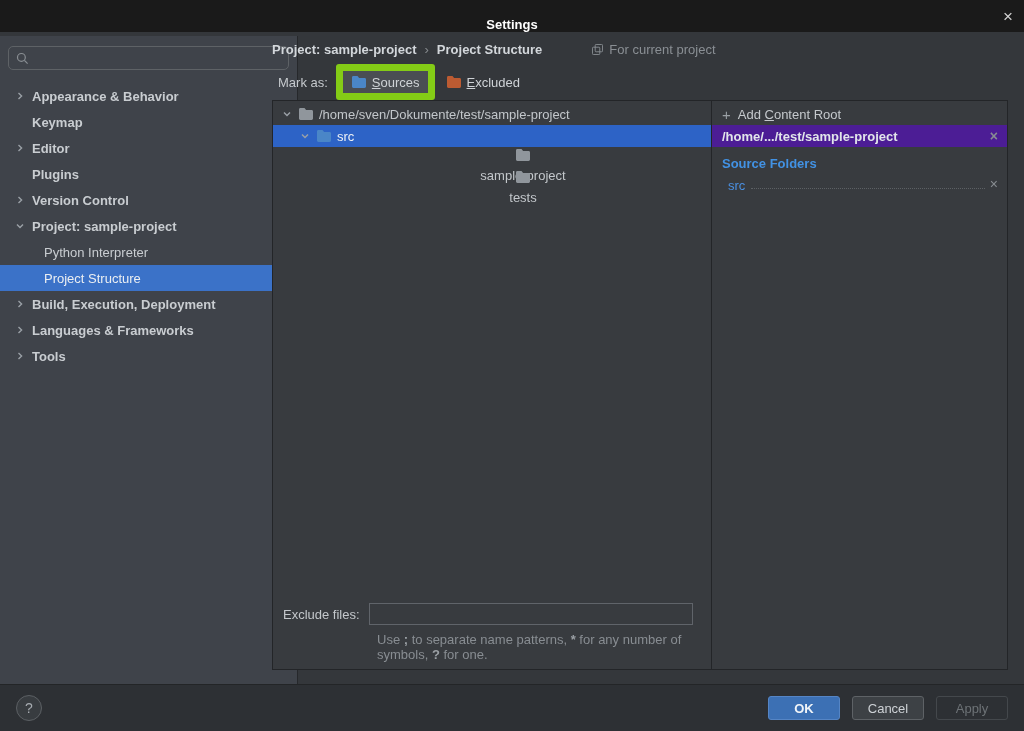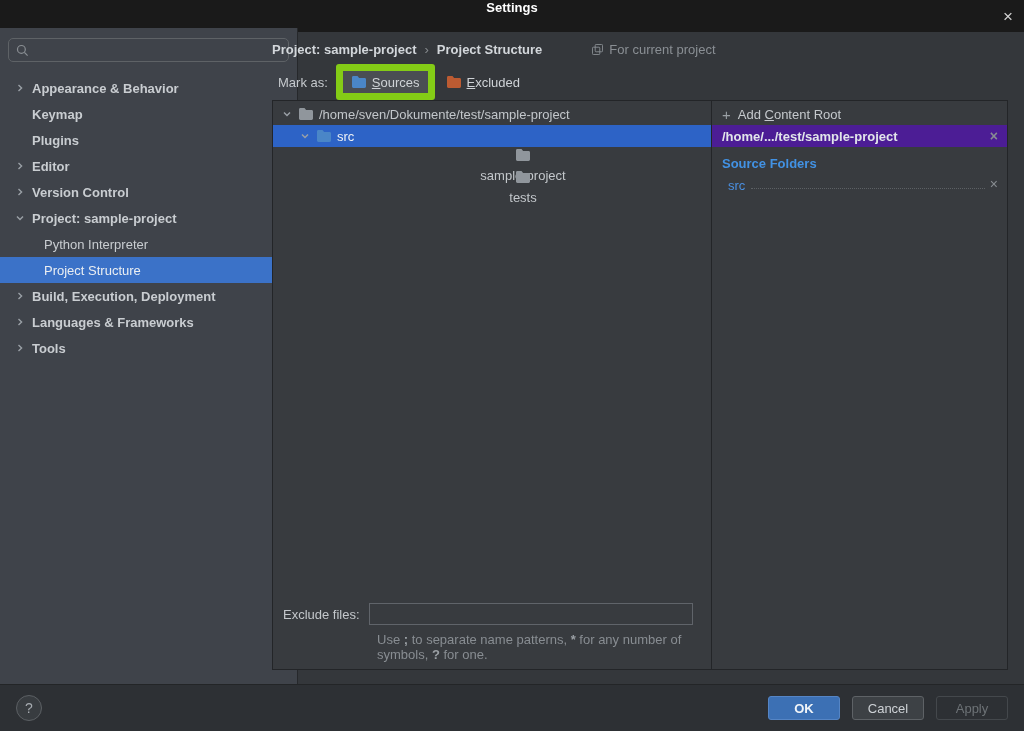--- a/index.html
+++ b/index.html
@@ -5,27 +5,27 @@
   * { margin:0; padding:0; box-sizing:border-box; }
   html,body { width:1024px; height:731px; overflow:hidden; }
   body {
     font-family:"Liberation Sans","DejaVu Sans",sans-serif;
     background:#34373b; color:#c7cbcf; position:relative; font-size:13px;
   }
   svg { display:block; }
 
   
   .titlebar { position:absolute; top:0; left:0; right:0; height:32px;
-    background:#1a1a1a; display:flex; align-items:flex-start; justify-content:center; }
+    background:#1a1a1a; display:flex; align-items:flex-end; justify-content:center; }
   .titlebar .title { color:#ffffff; font-weight:bold; font-size:13px; }
   .titlebar .close { position:absolute; right:11px; top:50%; transform:translateY(-50%);
     color:#d2d2d2; font-size:17px; line-height:1; cursor:pointer; }
 
   
-  .sidebar { position:absolute; left:0; top:28px; width:298px; bottom:47px;
+  .sidebar { position:absolute; left:0; top:36px; width:298px; bottom:47px;
     background:#3f434a; border-right:1px solid #26282b; }
   .search-wrap { margin:10px 8px 13px 8px; height:24px; border:1px solid #5e6266;
     border-radius:5px; display:flex; align-items:center; padding:0 7px; gap:5px; }
   .search-wrap input { flex:1; background:transparent; border:none; outline:none;
     color:#d0d4d8; font-size:13px; font-family:inherit; min-width:0; }
   .side-item { height:26px; display:flex; align-items:center; gap:6px;
     padding:0 12px 0 14px; color:#c9cdd1; font-weight:bold; cursor:pointer; }
   .side-item .chev { width:12px; display:inline-flex; justify-content:center; color:#9aa0a6; flex:0 0 12px; }
   .side-item.child { padding-left:26px; font-weight:normal; }
   .side-item .badge { margin-left:auto; color:#989da2; display:inline-flex; }
@@ -120,36 +120,36 @@
           <polyline points="3.5,2 6.6,5 3.5,8" fill="none" stroke="currentColor" stroke-width="1.4"></polyline>
         </svg>
       </span>
     <span>Appearance &amp; Behavior</span>
   </div>
   <div class="side-item">
     <span class="chev"></span>
     <span>Keymap</span>
   </div>
   <div class="side-item">
+    <span class="chev">
+        <svg width="10" height="10" viewBox="0 0 10 10">
+          <polyline points="3.5,2 6.6,5 3.5,8" fill="none" stroke="currentColor" stroke-width="1.4"></polyline>
+        </svg>
+      </span>
+    <span>Editor</span>
+  </div>
+  <div class="side-item">
     <span class="chev"></span>
     <span>Plugins</span>
     <span class="badge">
         <svg width="11" height="11" viewBox="0 0 12 12">
           <rect x="3.5" y="0.5" width="8" height="8" rx="1" fill="none" stroke="currentColor"></rect>
           <rect x="0.5" y="3.5" width="8" height="8" rx="1" fill="none" stroke="currentColor"></rect>
         </svg>
       </span>
-  </div>
-  <div class="side-item">
-    <span class="chev">
-        <svg width="10" height="10" viewBox="0 0 10 10">
-          <polyline points="3.5,2 6.6,5 3.5,8" fill="none" stroke="currentColor" stroke-width="1.4"></polyline>
-        </svg>
-      </span>
-    <span>Editor</span>
   </div>
   <div class="side-item">
     <span class="chev">
         <svg width="10" height="10" viewBox="0 0 10 10">
           <polyline points="3.5,2 6.6,5 3.5,8" fill="none" stroke="currentColor" stroke-width="1.4"></polyline>
         </svg>
       </span>
     <span>Version Control</span>
     <span class="badge">
         <svg width="11" height="11" viewBox="0 0 12 12">

